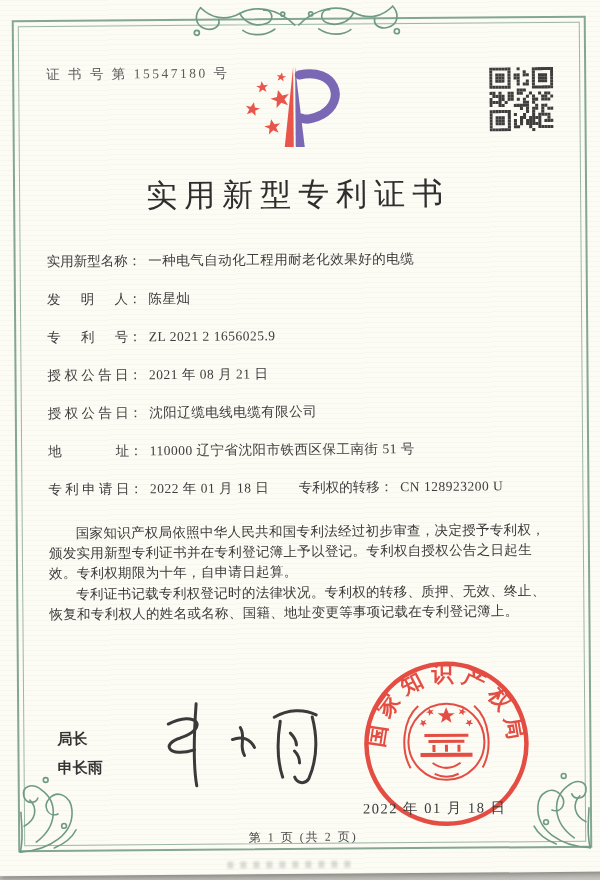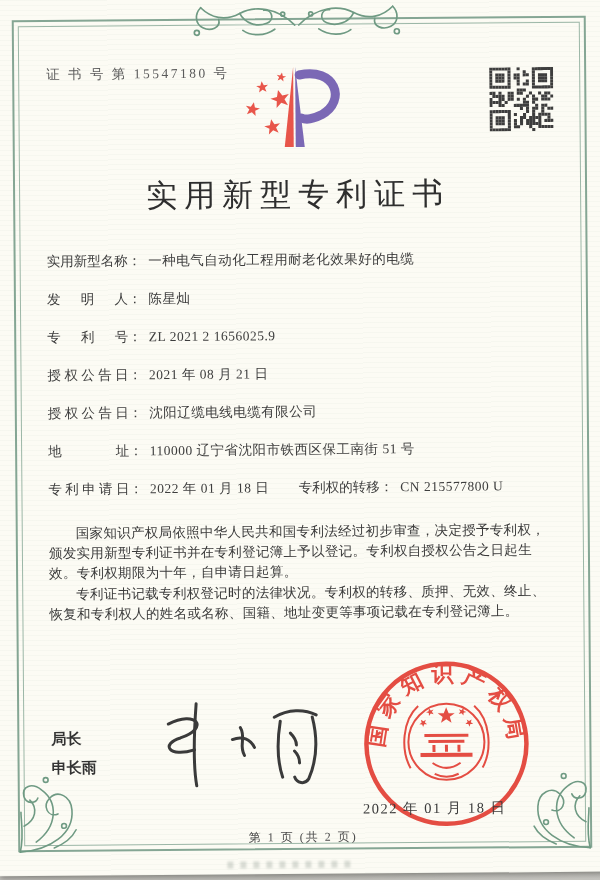--- a/index.html
+++ b/index.html
@@ -28,21 +28,21 @@
   .frow{margin-bottom:16px;line-height:22px;white-space:nowrap;}
   .flabel{display:inline-block;width:81px;text-align:justify;text-align-last:justify;
     text-justify:inter-character;vertical-align:top;}
   .colon{display:inline-block;}
   .fvalue{margin-left:7px;letter-spacing:0.5px;}
   .gpair{display:inline-block;}
   .gpair.first{width:247px;}
   .paras{position:absolute;left:52px;top:527px;width:506px;font-size:13.5px;
     line-height:20px;color:#3a3a3a;}
   .paras p{margin:0 0 1px 0;text-indent:2em;letter-spacing:0.3px;}
-  .director{position:absolute;left:53px;top:727px;font-size:15px;font-weight:700;
+  .director{position:absolute;left:59px;top:727px;font-size:15px;font-weight:700;
     color:#333;font-family:"Liberation Sans","DejaVu Sans",sans-serif;line-height:29px;}
   .signature{position:absolute;left:140px;top:698px;}
   .seal{position:absolute;left:360px;top:662px;}
   .seal-date{position:absolute;left:364px;top:805px;font-size:14.5px;color:#3b3b3b;
     letter-spacing:1.5px;}
   .page-footer{position:absolute;left:0;right:0;top:834px;text-align:center;
     font-size:12px;letter-spacing:2px;color:#4a4a4a;}
   .bleed{position:absolute;left:228px;top:866px;width:125px;height:7px;opacity:0.3;
     filter:blur(1.2px);
     background:repeating-linear-gradient(90deg,#8a958c 0 6px,transparent 6px 13px);}
@@ -355,21 +355,21 @@
       <span class="flabel">授权公告日</span><span class="colon">：</span><span class="fvalue">沈阳辽缆电线电缆有限公司</span>
     </div>
     <div class="frow">
       <span class="flabel">地址</span><span class="colon">：</span><span class="fvalue">110000  辽宁省沈阳市铁西区保工南街 51 号</span>
     </div>
     <div class="frow">
       <span class="gpair first">
         <span class="flabel">专利申请日</span><span class="colon">：</span><span class="fvalue">2022 年 01 月 18 日</span>
       </span>
       <span class="gpair">
-        <span>专利权的转移</span><span class="colon">：</span><span class="fvalue">CN 215577800 U</span>
+        <span>专利权的转移</span><span class="colon">：</span><span class="fvalue">CN 128923200 U</span>
       </span>
     </div>
   </div>
 
   <div class="paras">
     <p>国家知识产权局依照中华人民共和国专利法经过初步审查，决定授予专利权，颁发实用新型专利证书并在专利登记簿上予以登记。专利权自授权公告之日起生效。专利权期限为十年，自申请日起算。</p>
     <p>专利证书记载专利权登记时的法律状况。专利权的转移、质押、无效、终止、恢复和专利权人的姓名或名称、国籍、地址变更等事项记载在专利登记簿上。</p>
   </div>
 
   <div class="director">

